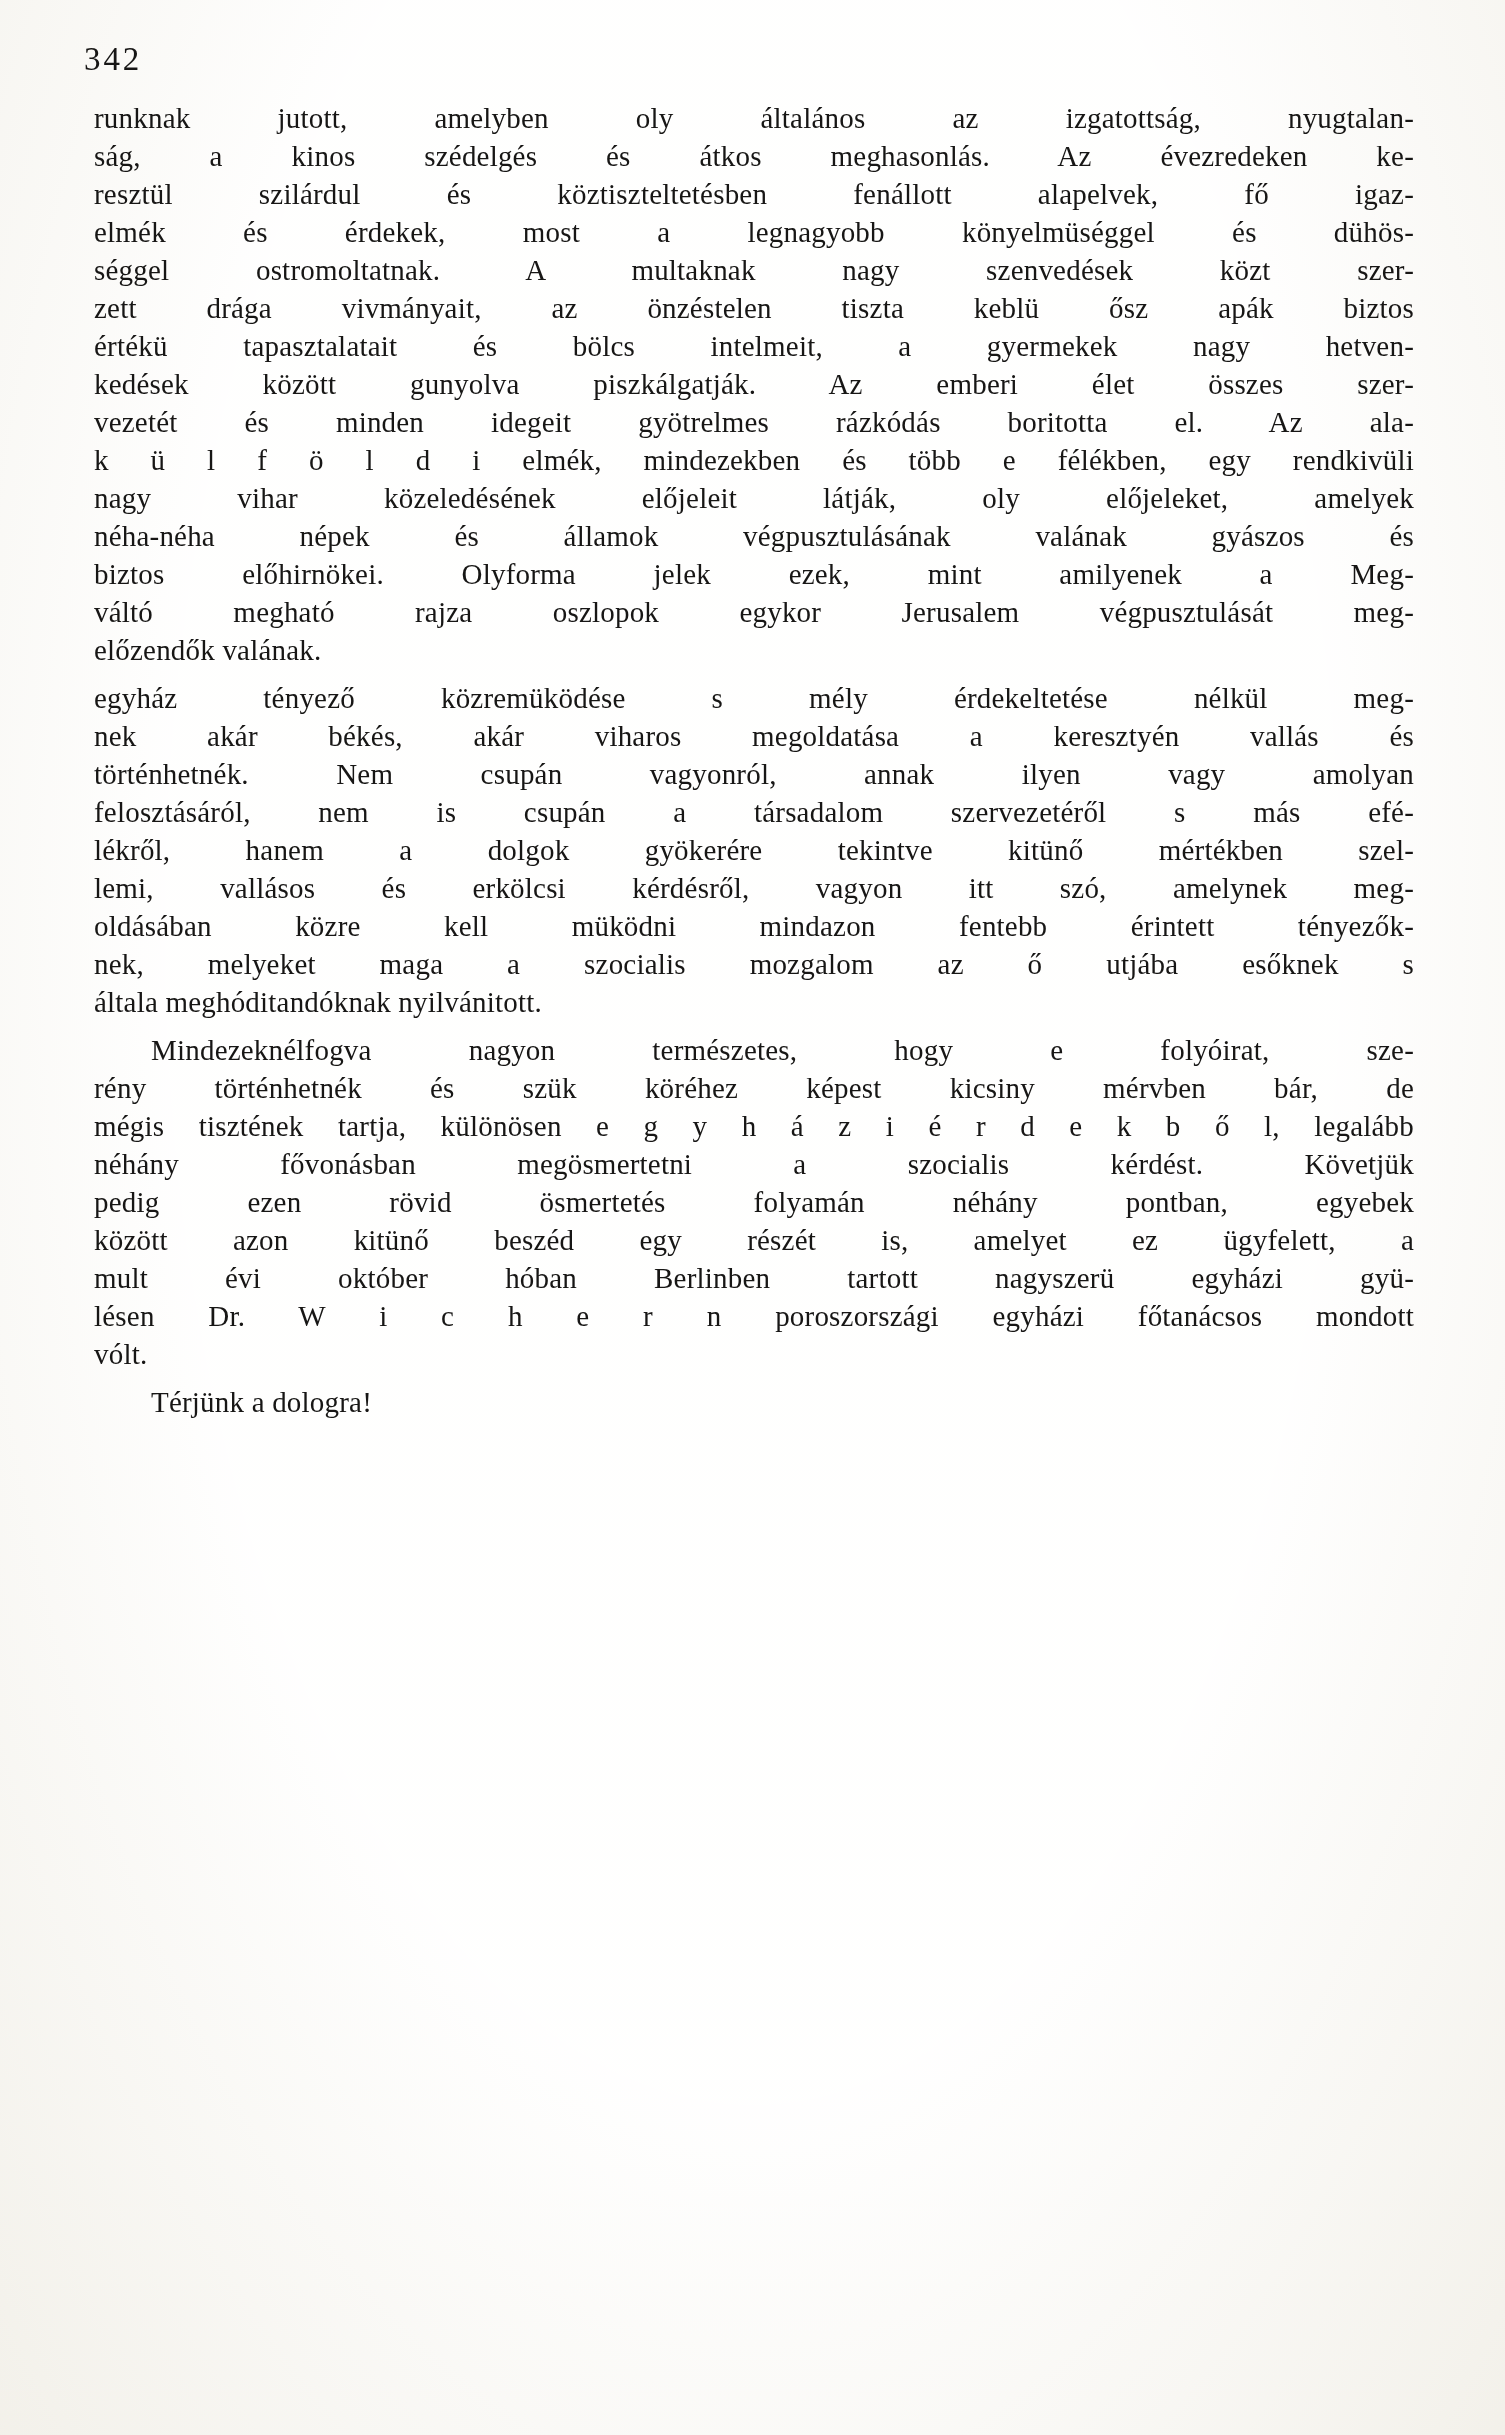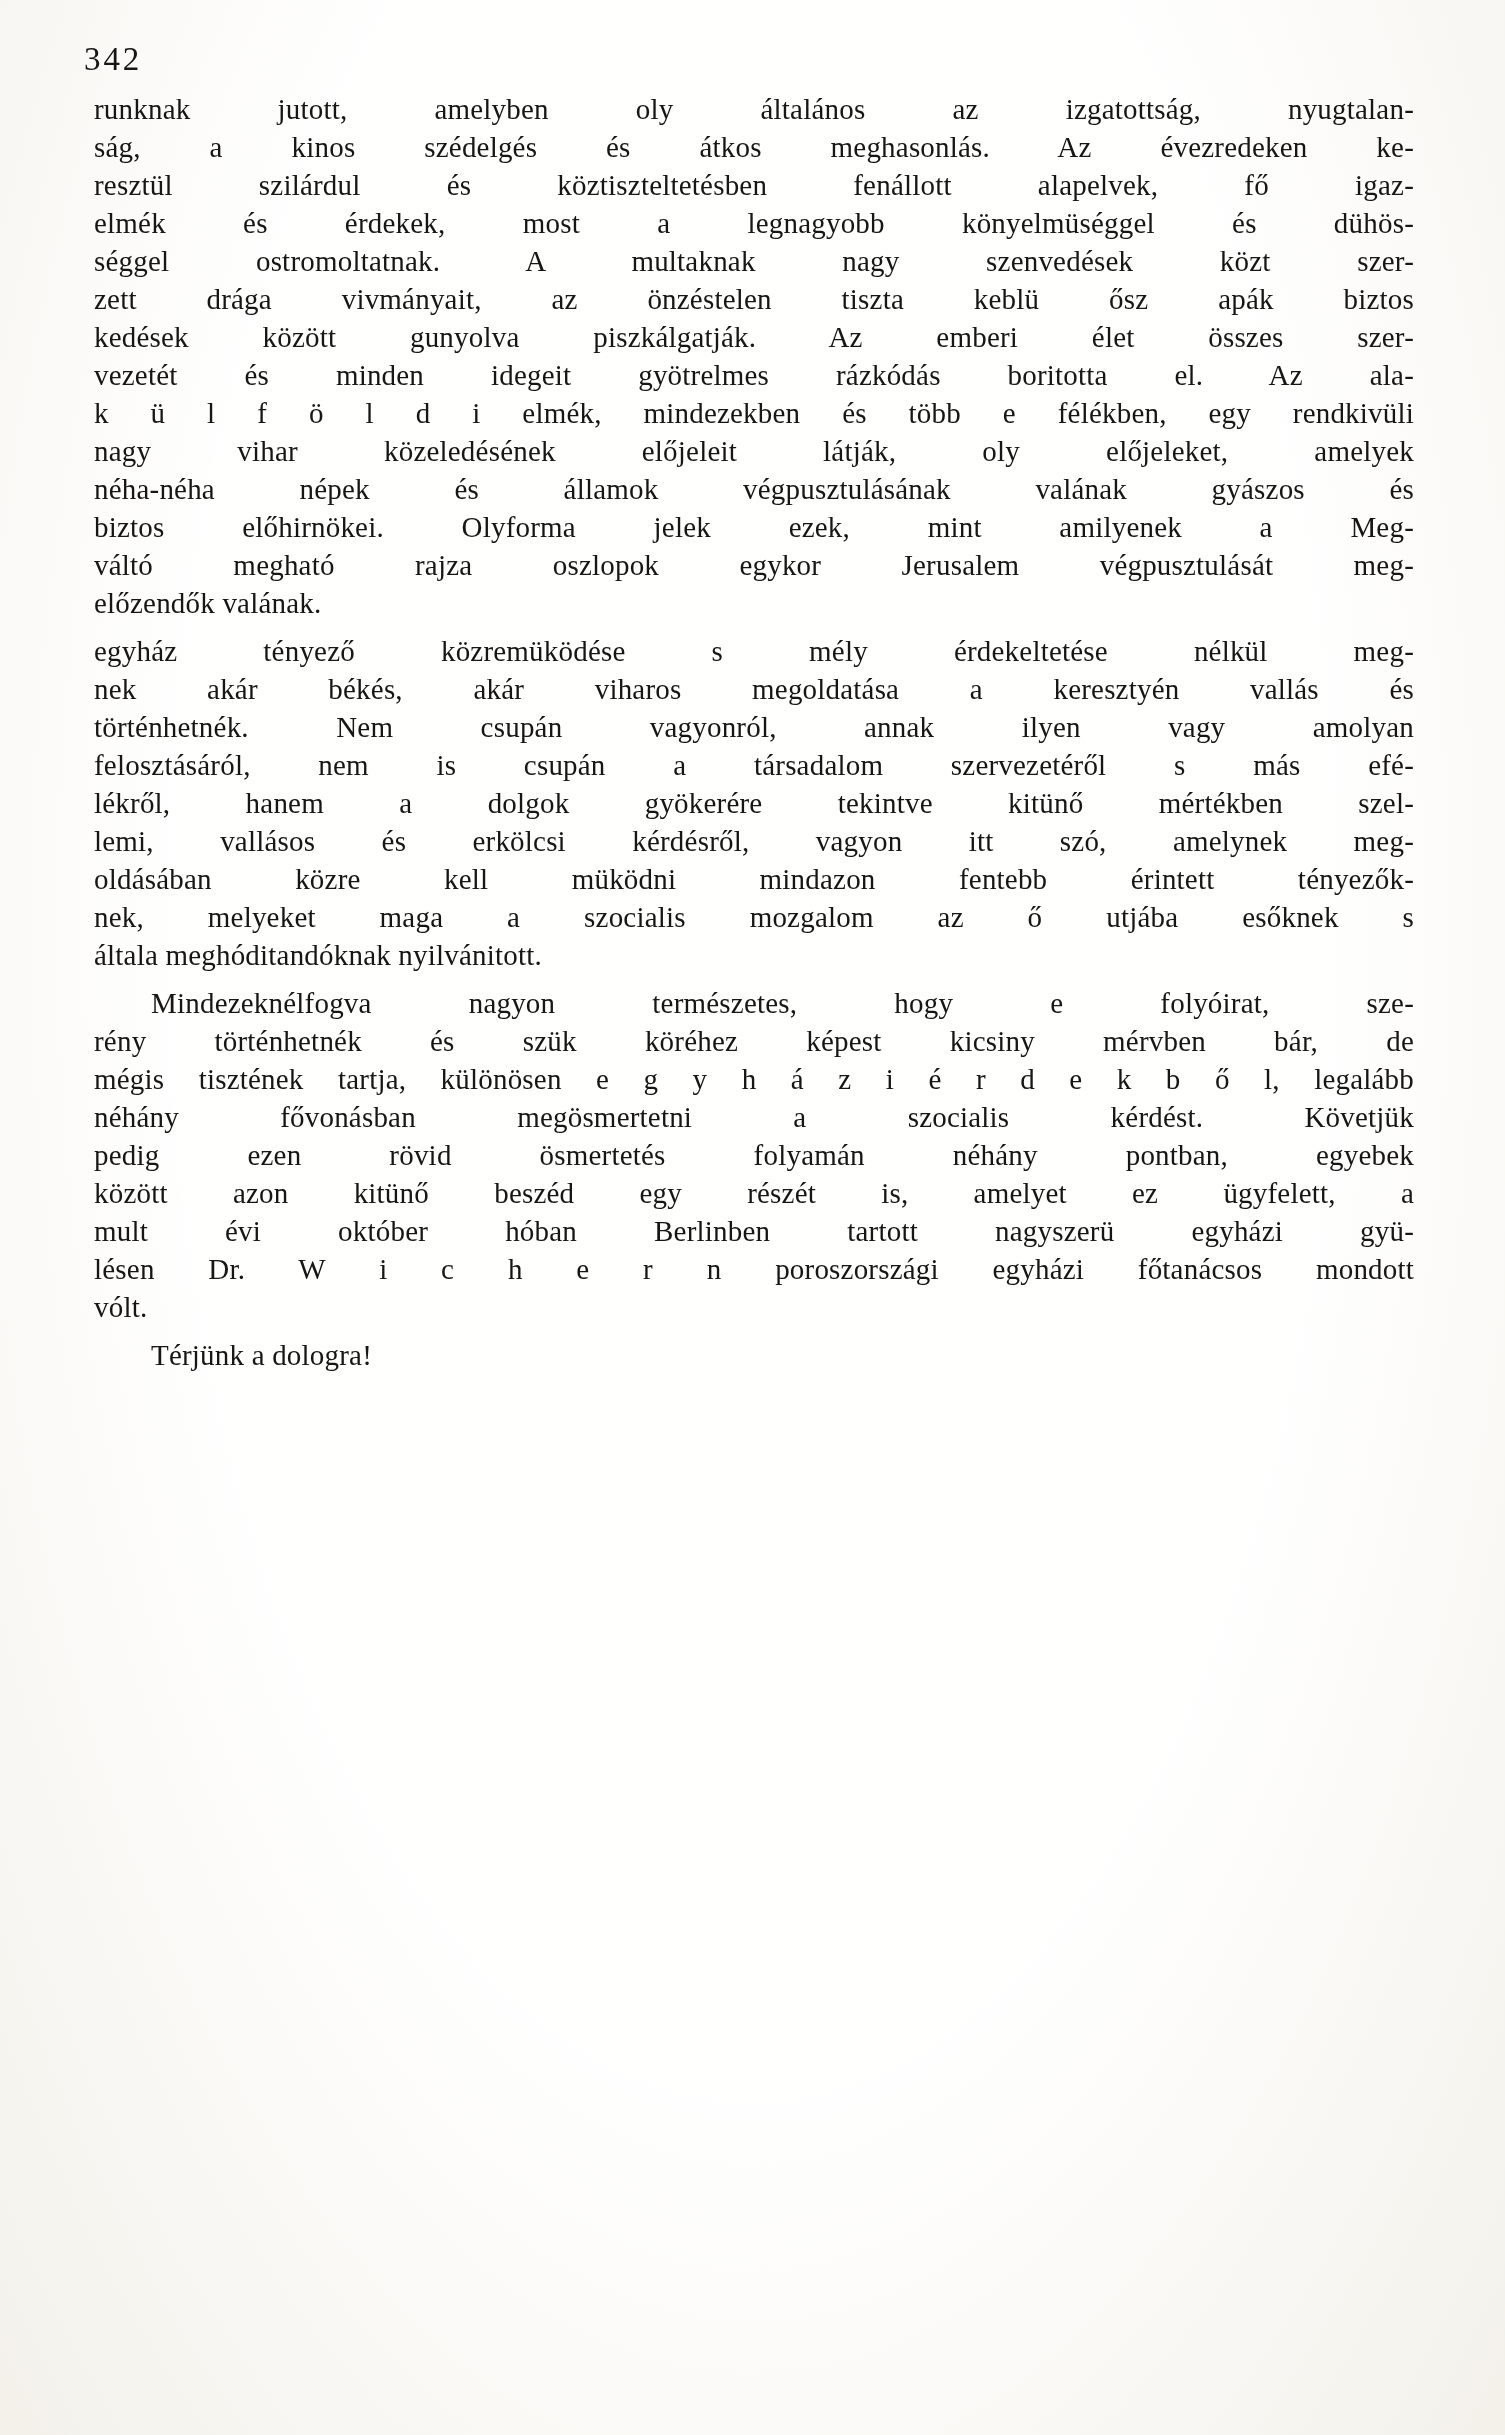--- a/index.html
+++ b/index.html
@@ -16,21 +16,21 @@
     background: var(--paper, #fbfaf6);
     background-image: radial-gradient(ellipse at 50% 38%, rgba(255,255,255,0.9) 55%, rgba(236,233,224,0.55) 100%);
     color: var(--ink, #171615);
     font-family: "Liberation Serif", "DejaVu Serif", serif;
     padding: 41px 82px 0 84px;
     overflow: hidden;
   }
   .page-number {
     font-size: 33px;
     letter-spacing: 2.9px;
-    margin-bottom: 12px;
+    margin-bottom: 21px;
     font-weight: 400;
   }
   .text-block {
     width: 1340px;
   }
   .paragraph {
     margin: 10px;
   }
   .line {
     font-size: 29px;
@@ -54,20 +54,21 @@
 <div class="page">
   <div class="page-number">342</div>
   <div class="text-block" id="text-block">
       <div class="paragraph">
         <div class="line">runknak jutott, amelyben oly általános az izgatottság, nyugtalan-</div>
         <div class="line">ság, a kinos szédelgés és átkos meghasonlás. Az évezredeken ke-</div>
         <div class="line">resztül szilárdul és köztiszteltetésben fenállott alapelvek, fő igaz-</div>
         <div class="line">elmék és érdekek, most a legnagyobb könyelmüséggel és dühös-</div>
         <div class="line">séggel ostromoltatnak. A multaknak nagy szenvedések közt szer-</div>
         <div class="line">zett drága vivmányait, az önzéstelen tiszta keblü ősz apák biztos</div>
+        <div class="line">értékü tapasztalatait és bölcs intelmeit, a gyermekek nagy hetven-</div>
         <div class="line">kedések között gunyolva piszkálgatják. Az emberi élet összes szer-</div>
         <div class="line">vezetét és minden idegeit gyötrelmes rázkódás boritotta el. Az ala-</div>
         <div class="line">k ü l f ö l d i elmék, mindezekben és több e félékben, egy rendkivüli</div>
         <div class="line">nagy vihar közeledésének előjeleit látják, oly előjeleket, amelyek</div>
         <div class="line">néha-néha népek és államok végpusztulásának valának gyászos és</div>
         <div class="line">biztos előhirnökei. Olyforma jelek ezek, mint amilyenek a Meg-</div>
         <div class="line">váltó megható rajza oszlopok egykor Jerusalem végpusztulását meg-</div>
         <div class="line last">előzendők valának.</div>
       </div>
       <div class="paragraph">

